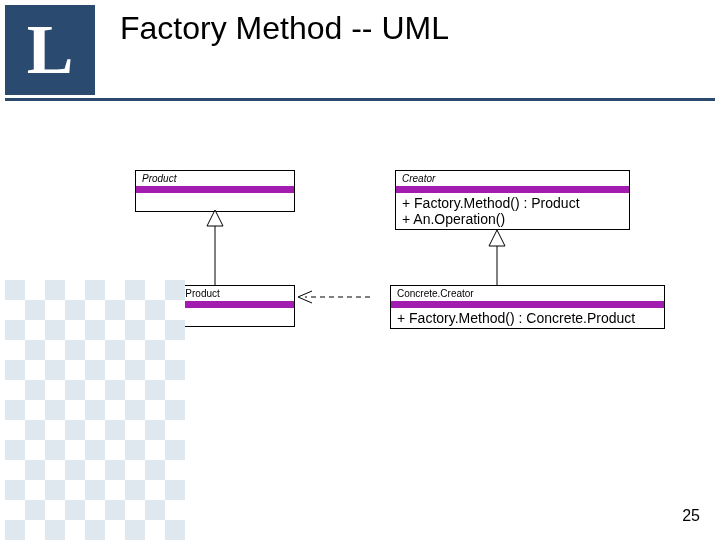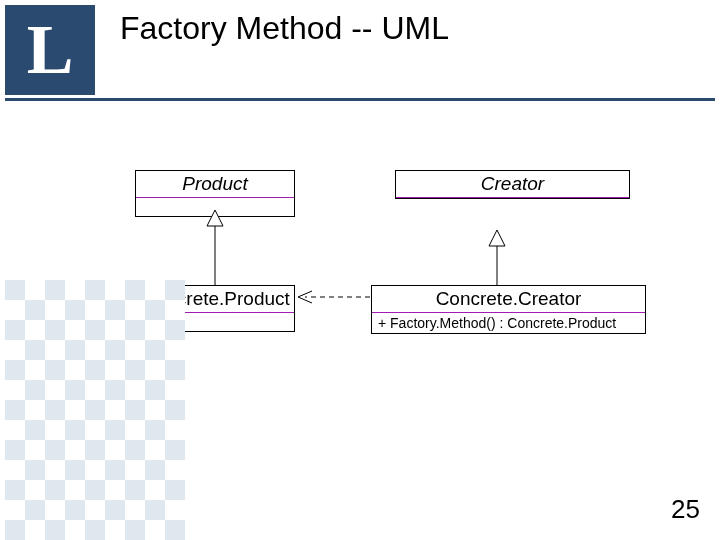--- a/index.html
+++ b/index.html
@@ -7,53 +7,57 @@
   .logo span{color:#fff;font-family:"Times New Roman",serif;font-size:70px;font-weight:bold}
   .title{position:absolute;left:120px;top:10px;font-size:32px;color:#000}
   .hr{position:absolute;left:5px;top:98px;width:710px;height:0;border-top:3px solid #2b4a6f}
   
   .checker{position:absolute;left:5px;top:280px;width:180px;height:260px}
   .checker .sq{width:20px;height:20px;float:left}
   .checker .a{background:#dfe7ef}
   .checker .b{background:#fff}
   
   .uml{position:absolute;border:1px solid #000;background:#fff;box-sizing:border-box}
-  .uml .hdr{text-align:center;border-bottom:1px solid #a21caf;padding:2px 6px;font-size:19px}
+  .uml .hdr{text-align:left;border-bottom:7px solid #a21caf;padding:2px 6px;font-size:10px}
   .uml .body{padding:2px 6px;font-size:14px;min-height:14px}
   .uml .hdr.italic{font-style:italic}
   .uml .line{white-space:nowrap}
   
-  .pagenum{position:absolute;right:20px;bottom:15px;font-size:26px}
+  .pagenum{position:absolute;right:20px;bottom:15px;font-size:16px}
   svg.connectors{position:absolute;left:0;top:0;width:720px;height:540px;pointer-events:none}
 </style>
 </head>
 <body>
 
 <div class="logo">
   <span>L</span>
 </div>
 
 <div class="title">Factory Method -- UML</div>
 <div class="hr"></div>
 
 <div class="uml" style="left:135px;top:170px;width:160px">
   <div class="hdr italic">Product</div>
   <div class="body"></div>
 </div>
 
 <div class="uml" style="left:395px;top:170px;width:235px">
   <div class="hdr italic">Creator</div>
+  <div class="body">
+    <div class="line">+ Factory.Method() : Product</div>
+    <div class="line">+ An.Operation()</div>
+  </div>
 </div>
 
 <div class="uml" style="left:135px;top:285px;width:160px">
   <div class="hdr">Concrete.Product</div>
   <div class="body"></div>
 </div>
 
-<div class="uml" style="left:371px;top:285px;width:275px">
+<div class="uml" style="left:390px;top:285px;width:275px">
   <div class="hdr">Concrete.Creator</div>
   <div class="body">
     <div class="line">+ Factory.Method() : Concrete.Product</div>
   </div>
 </div>
 
 <svg class="connectors">
 
   <line x1="215" y1="285" x2="215" y2="226" stroke="#000" stroke-width="1"></line>
   <polygon points="215,210 207,226 223,226" fill="#fff" stroke="#000" stroke-width="1"></polygon>

